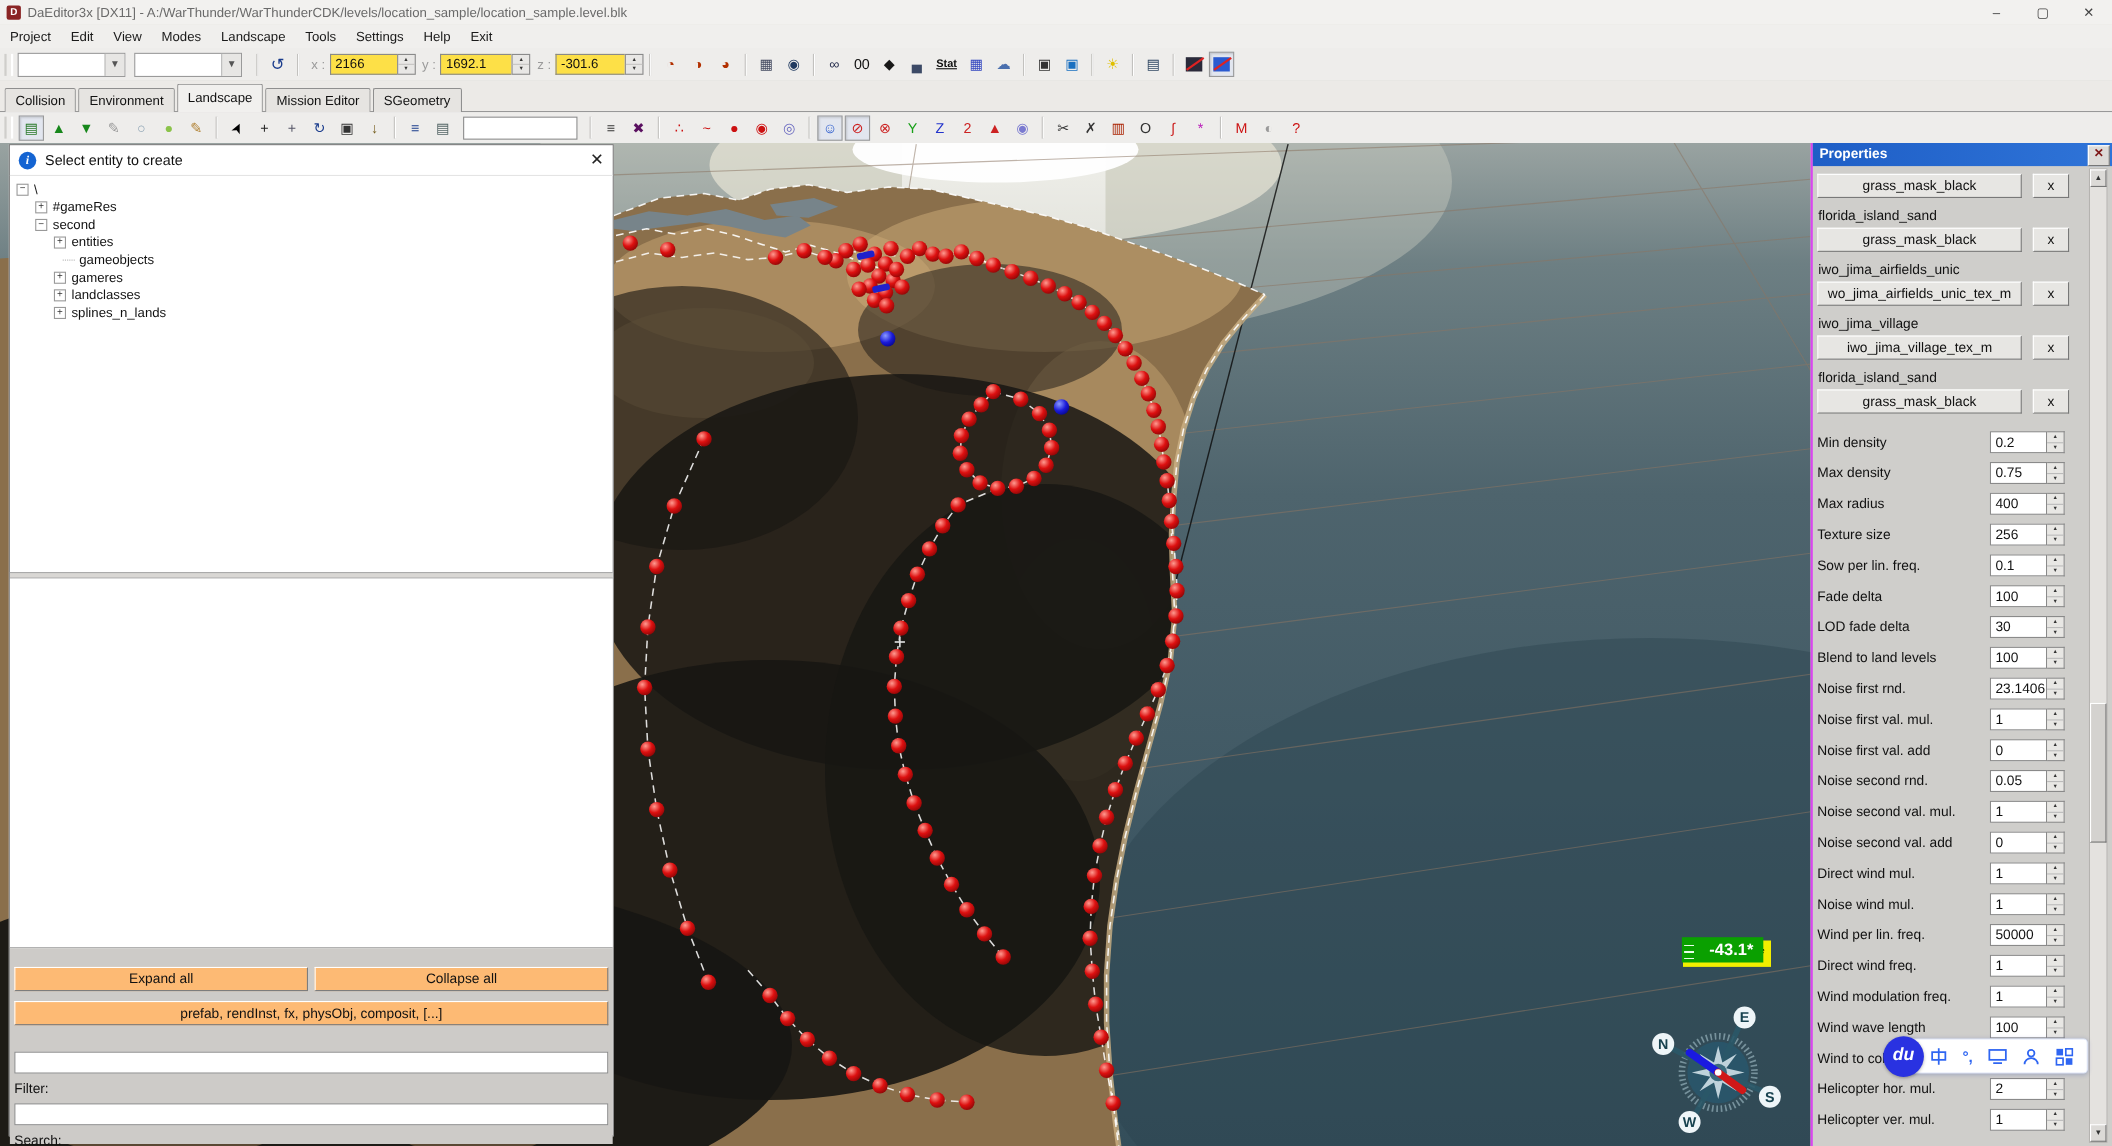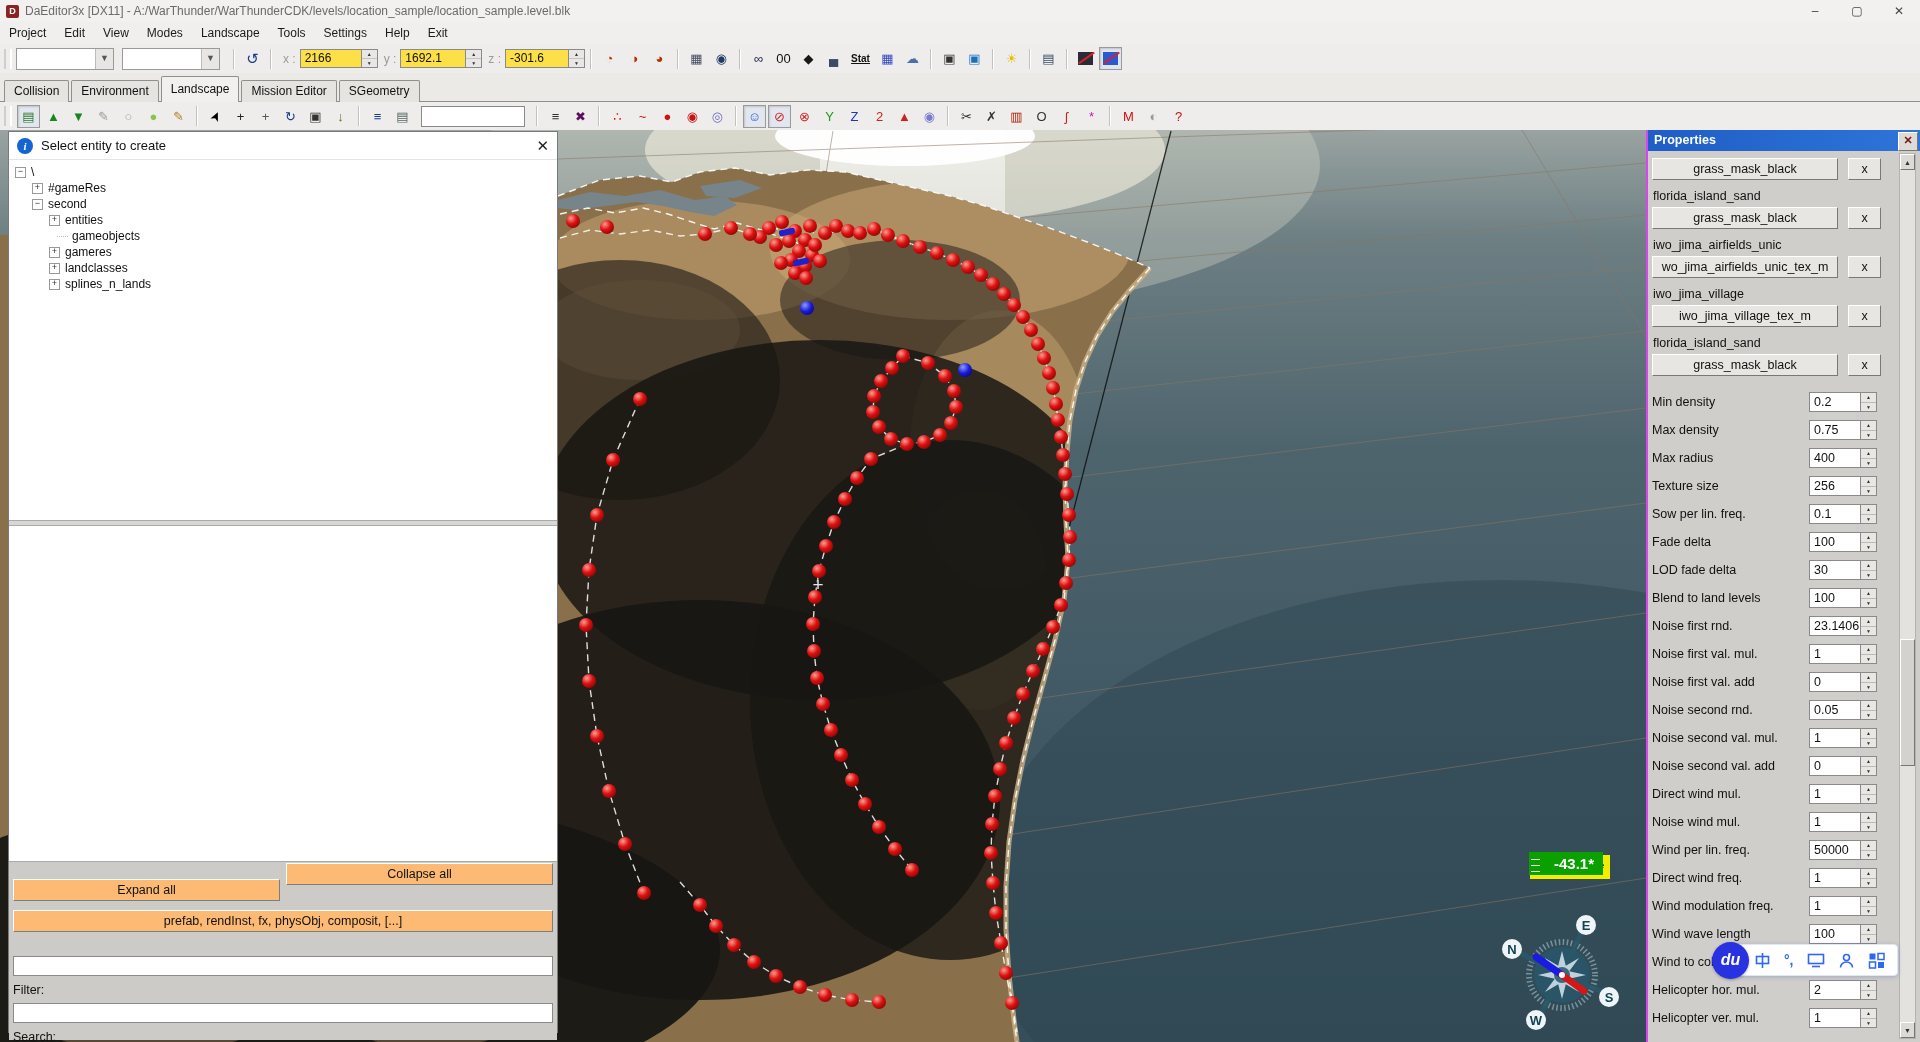--- a/index.html
+++ b/index.html
@@ -554,21 +554,21 @@
         </div>
         <div class="trow" style="padding-left: 40px;">
           <div class="texp">+</div>
           <span>splines_n_lands</span>
         </div>
       </div>
     <div id="lp-split"></div>
     <div id="lp-list"></div>
     <div id="lp-bottom">
       <div class="lbtn" style="left:4px;top:17px;width:267px;">Expand all</div>
-      <div class="lbtn" style="left:277px;top:1px;width:267px;">Collapse all</div>
+      <div class="lbtn" style="left:277px;top:17px;width:267px;">Collapse all</div>
       <div class="lbtn" style="left:4px;top:48px;width:540px;">prefab, rendInst, fx, physObj, composit, [...]</div>
       <div class="llab" style="left:4px;top:77px;">Filter:</div>
       <input class="linput" style="left: 4px; top: 94px; width: 540px;" value="">
       <div class="llab" style="left:4px;top:124px;">Search:</div>
       <input class="linput" style="left: 4px; top: 141px; width: 540px;" value="">
     </div>
   </div>
 
   <div id="props">
     <div id="props-title">

